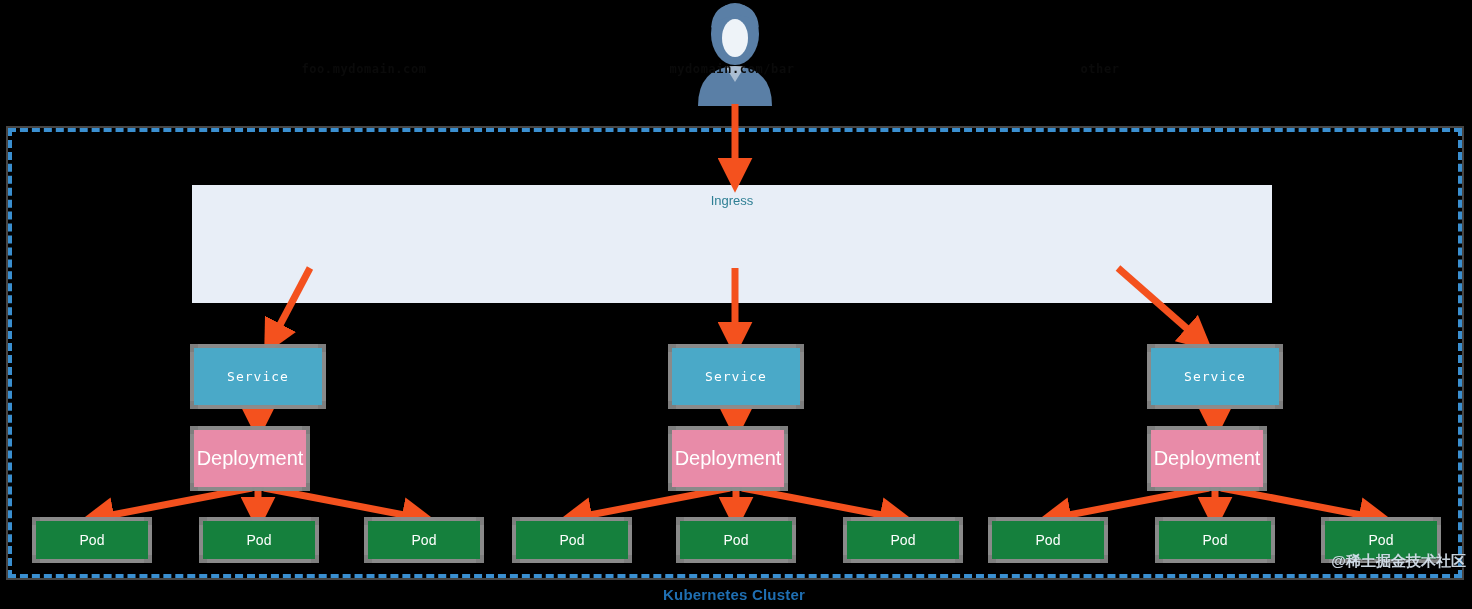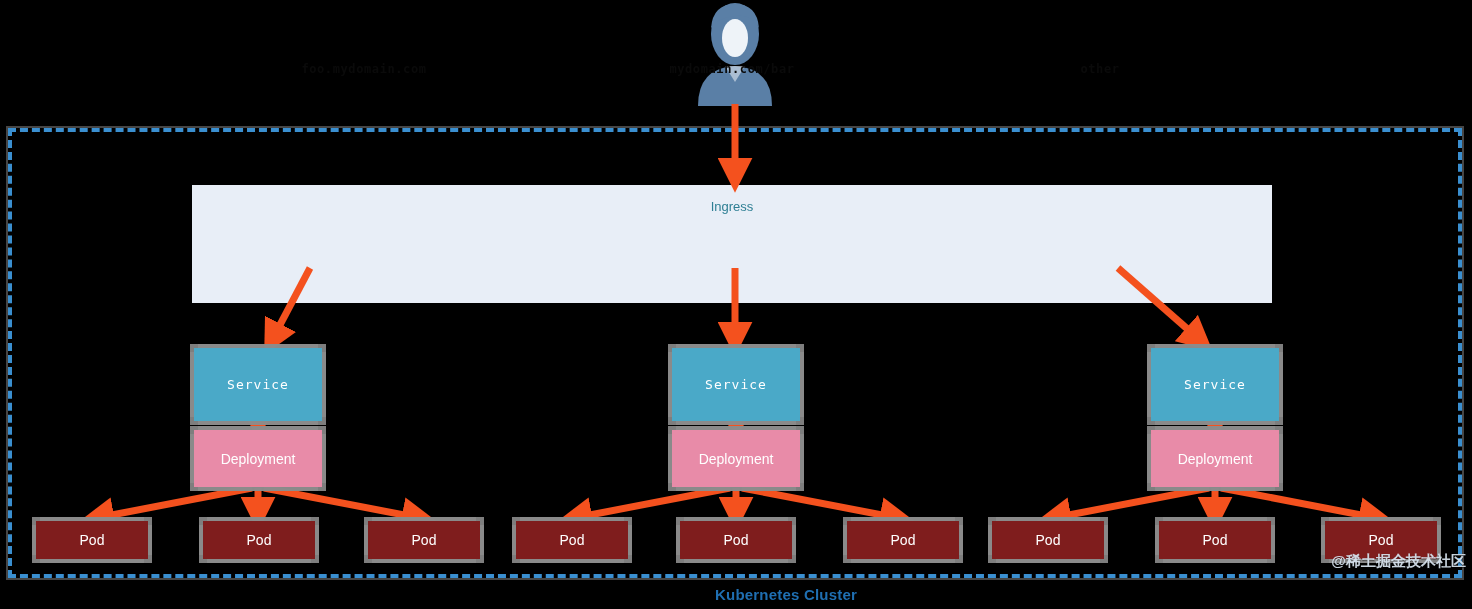--- a/index.html
+++ b/index.html
@@ -34,21 +34,21 @@
     top: 128px;
     width: 1454px;
     height: 450px;
     border: 4px dashed #3a8fd0;
     box-sizing: border-box;
     background: transparent;
     box-shadow: 0 0 0 2px rgba(128,128,128,0.55);
   }
   #cluster-label {
     position: absolute;
-    left: 696px;
+    left: 644px;
     top: 586px;
     width: 180px;
     text-align: center;
     color: #1f6fb2;
     font-size: 15px;
     font-weight: bold;
     letter-spacing: 0.2px;
     white-space: nowrap;
     overflow: hidden;
   }
@@ -58,21 +58,21 @@
     position: absolute;
     left: 192px;
     top: 185px;
     width: 1080px;
     height: 118px;
     background: #e8eef7;
   }
   #ingress-title {
     position: absolute;
     left: 0;
-    top: 14px;
+    top: 8px;
     width: 100%;
     text-align: center;
     color: #2e7f94;
     font-size: 13px;
     font-family: "Liberation Sans", sans-serif;
   }
   .host-label {
     position: absolute;
     top: 62px;
     color: #0a0a0a;
@@ -93,34 +93,34 @@
     align-items: center;
     justify-content: center;
     box-shadow: 4px 4px 0 0 rgba(140,140,140,0.9),
                 -4px -4px 0 0 rgba(140,140,140,0.9),
                 4px -4px 0 0 rgba(140,140,140,0.9),
                 -4px 4px 0 0 rgba(140,140,140,0.9);
   }
   .node-service {
     background: #4aa9c8;
     width: 128px;
-    height: 73px;
+    height: 57px;
     font-family: "DejaVu Sans Mono", monospace;
     font-size: 13px;
     letter-spacing: 1px;
   }
   .node-deployment {
     background: #e88ba8;
-    width: 128px;
+    width: 112px;
     height: 57px;
     font-family: "Liberation Sans", sans-serif;
-    font-size: 14px;
+    font-size: 20px;
   }
   .node-pod {
-    background: #7f1d1d;
+    background: #15803d;
     width: 112px;
     height: 38px;
     font-family: "Liberation Sans", sans-serif;
     font-size: 14px;
   }
 
   
   #arrows {
     position: absolute;
     left: 0;

